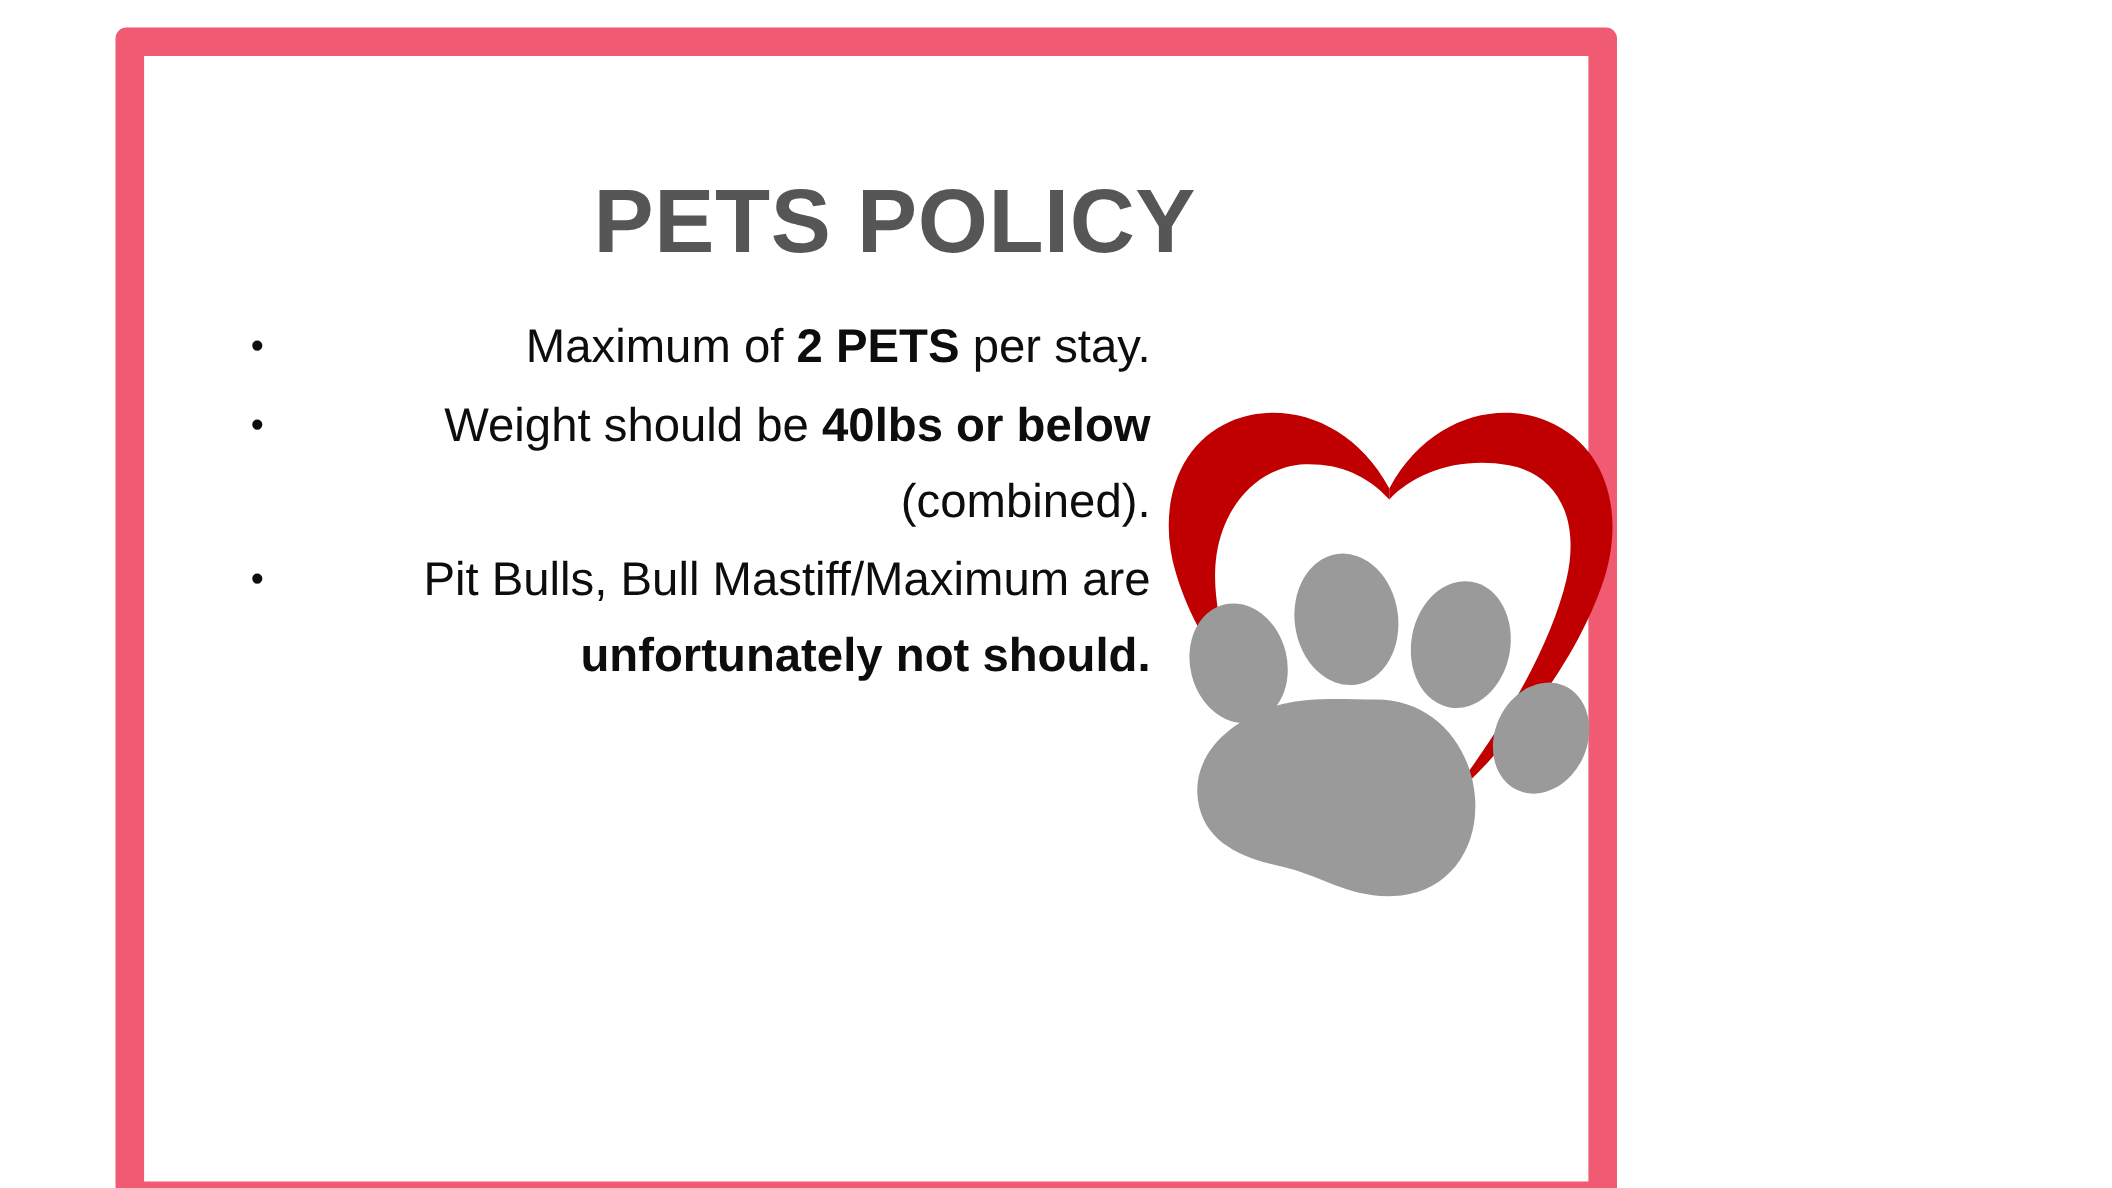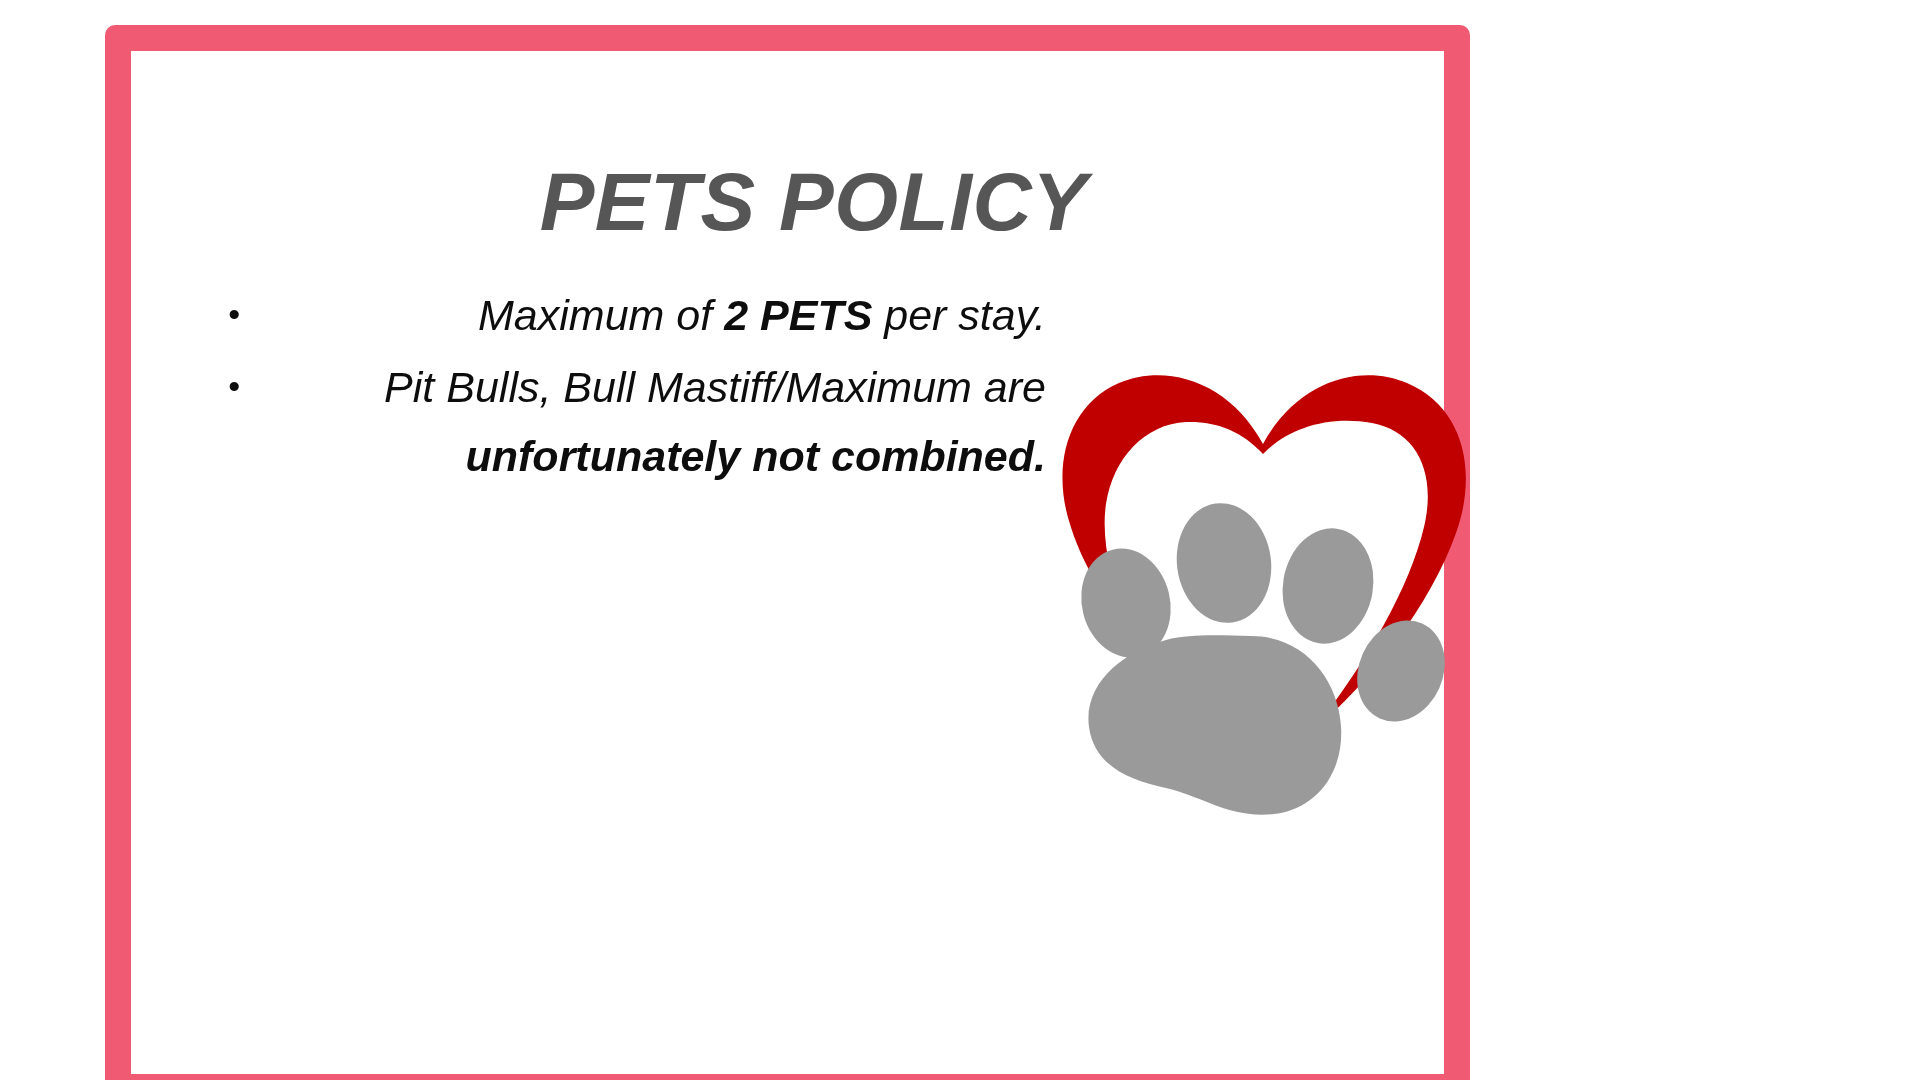--- a/index.html
+++ b/index.html
@@ -12,21 +12,20 @@
   }
   body {
     font-family: "Liberation Sans", "DejaVu Sans", sans-serif;
   }
 
   #poster {
     position: relative;
     width: 1920px;
     height: 1080px;
     background: #ffffff;
-    font-style: italic;
   }
 
   
   #frame {
     position: absolute;
     left: 105px;
     top: 25px;
     width: 1365px;
     height: 1075px;
     border: 26px solid #f05a72;
@@ -109,21 +108,24 @@
   <div id="frame">
     <div id="card-inner">
 
       <div id="title">PETS POLICY</div>
 
       <ul id="policy-list">
         <li>
           <span>Maximum of </span><span class="b">2 PETS</span><span> per stay.</span>
         </li>
         <li>
-          <span>Pit Bulls, Bull Mastiff/Maximum are </span><span class="b">unfortunately not combined.</span>
+          <span>Weight should be </span><span class="b">40lbs or below</span><span> (combined).</span>
+        </li>
+        <li>
+          <span>Pit Bulls, Bull Mastiff/Maximum are </span><span class="b">unfortunately not should.</span>
         </li>
       </ul>
 
       <div id="logo">
         <svg viewBox="0 0 500 480" xmlns="http://www.w3.org/2000/svg" aria-hidden="true">
 
           <g>
             <path fill="#c00000" d="M247 103
                      C 213 40, 150 22, 103 42
                      C 52 64, 36 124, 53 180

